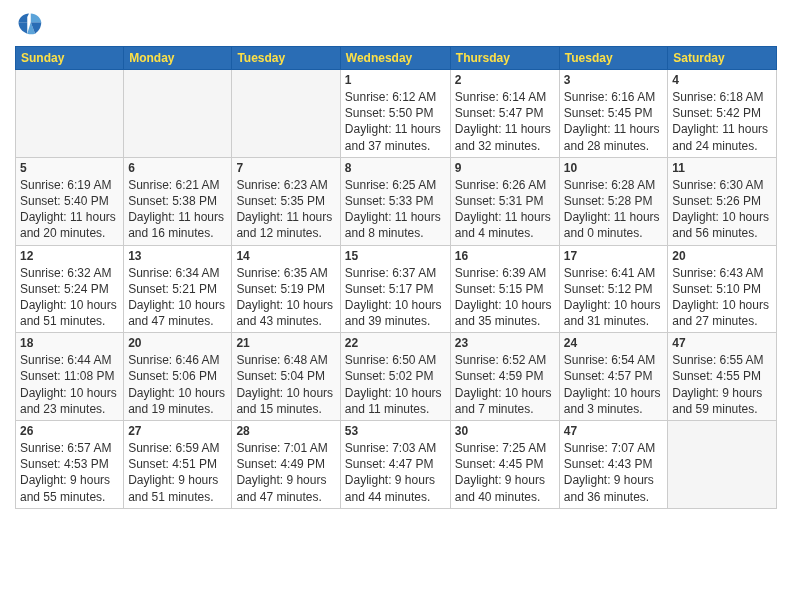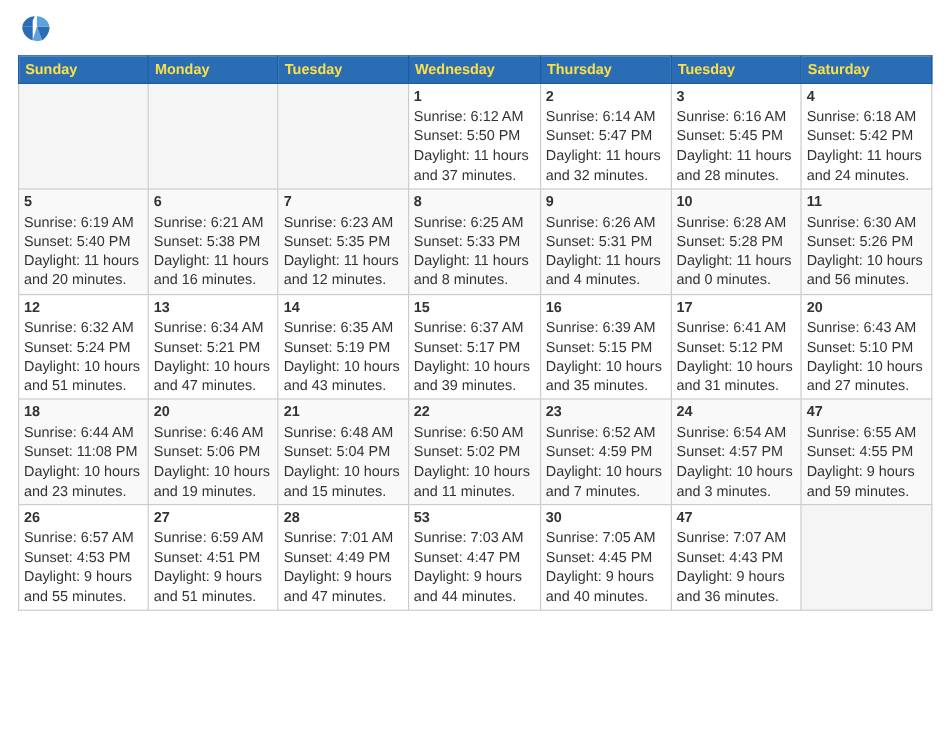--- a/index.html
+++ b/index.html
@@ -339,21 +339,21 @@
           </td>
           <td>
             <div class="day-number">53</div>
             <div class="day-info">Sunrise: 7:03 AM
 Sunset: 4:47 PM
 Daylight: 9 hours
 and 44 minutes.</div>
           </td>
           <td>
             <div class="day-number">30</div>
-            <div class="day-info">Sunrise: 7:05 AM
+            <div class="day-info">Sunrise: 7:25 AM
 Sunset: 4:45 PM
 Daylight: 9 hours
 and 40 minutes.</div>
           </td>
           <td>
             <div class="day-number">47</div>
             <div class="day-info">Sunrise: 7:07 AM
 Sunset: 4:43 PM
 Daylight: 9 hours
 and 36 minutes.</div>

